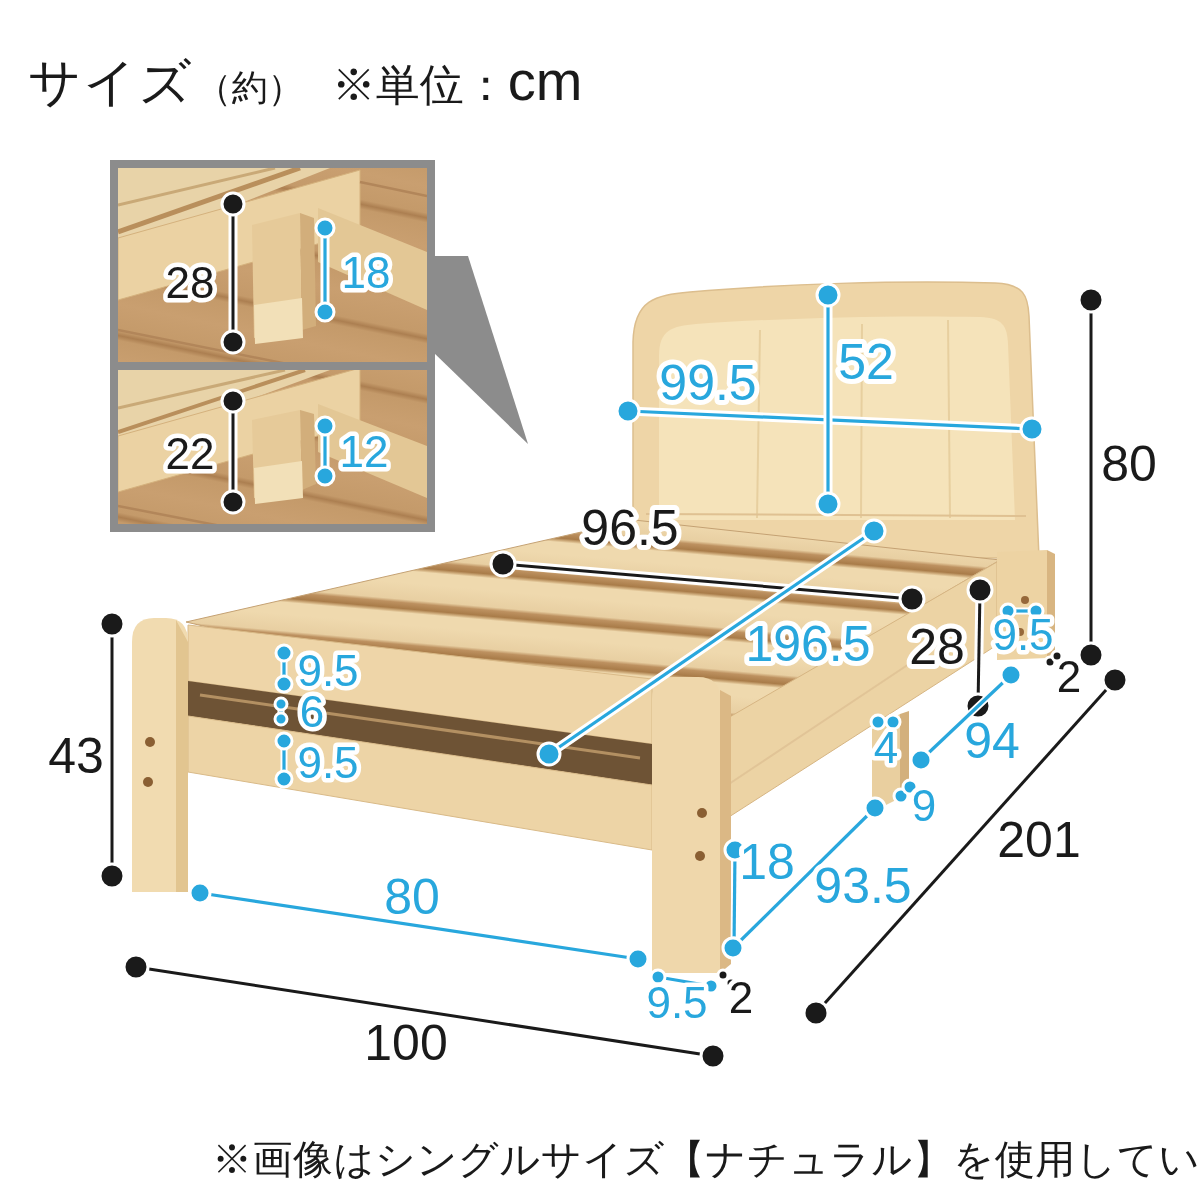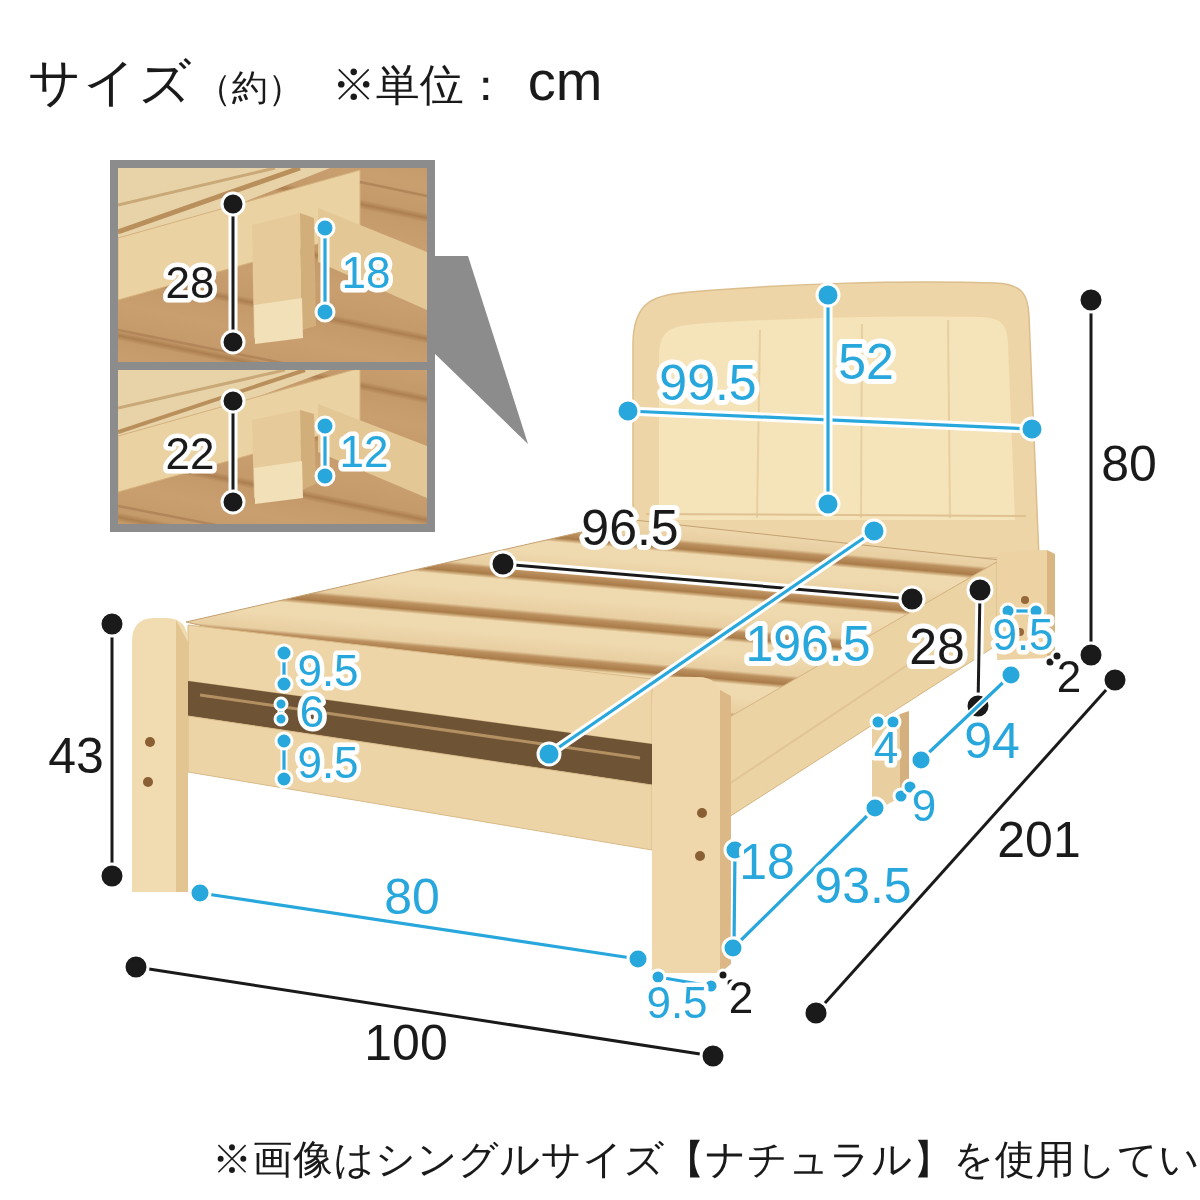--- a/index.html
+++ b/index.html
@@ -2,21 +2,21 @@
 <html><head>
 <meta charset="utf-8">
 <style>
   html,body{margin:0;padding:0;background:#ffffff;}
   .canvas{position:relative;width:1200px;height:1200px;background:#ffffff;overflow:hidden;
           font-family:"Liberation Sans",sans-serif;color:#1a1a1a;}
   .title-row{position:absolute;left:28px;top:48px;display:flex;align-items:baseline;white-space:nowrap;}
   .t-main{font-size:52px;letter-spacing:2px;}
   .t-approx{font-size:36px;margin-left:2px;}
   .t-unit{font-size:44px;margin-left:28px;}
-  .t-cm{font-size:56px;margin-left:20px;}
+  .t-cm{font-size:56px;margin-left:0;}
   .footnote{position:absolute;left:212px;top:1132px;font-size:40px;letter-spacing:0.5px;white-space:nowrap;}
   svg{position:absolute;left:0;top:0;}
   
   .cas{stroke:#ffffff;stroke-width:9;stroke-linecap:round;fill:none;}
   .casS{stroke:#ffffff;stroke-width:7;stroke-linecap:round;fill:none;}
   .lk{stroke:#1a1a1a;stroke-width:3;fill:none;}
   .lb{stroke:#28a7dd;stroke-width:3.2;fill:none;}
   .dk{fill:#1a1a1a;stroke:#ffffff;stroke-width:3;}
   .db{fill:#28a7dd;stroke:#ffffff;stroke-width:3;}
   

